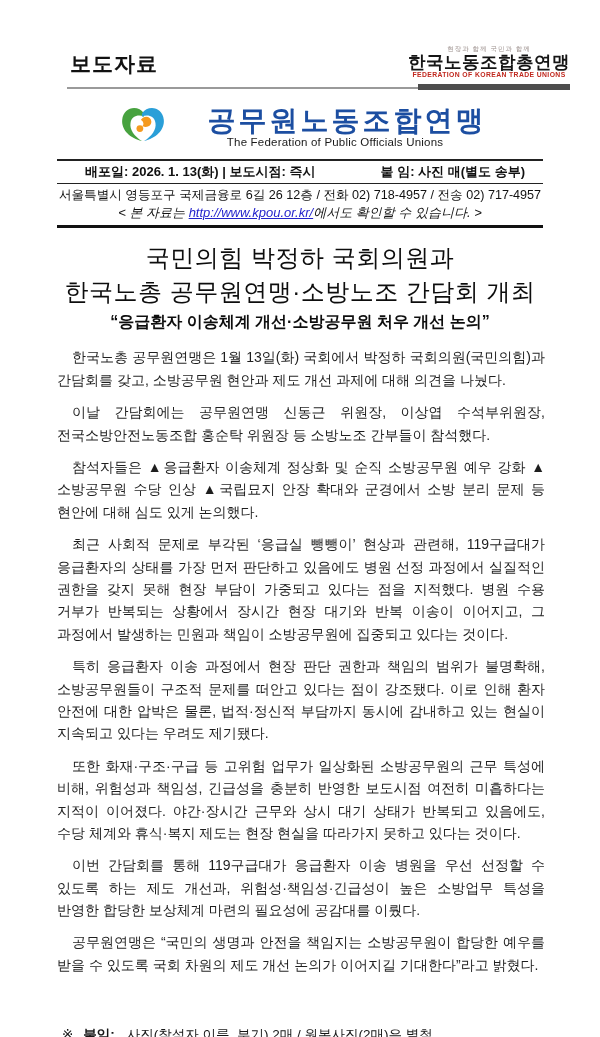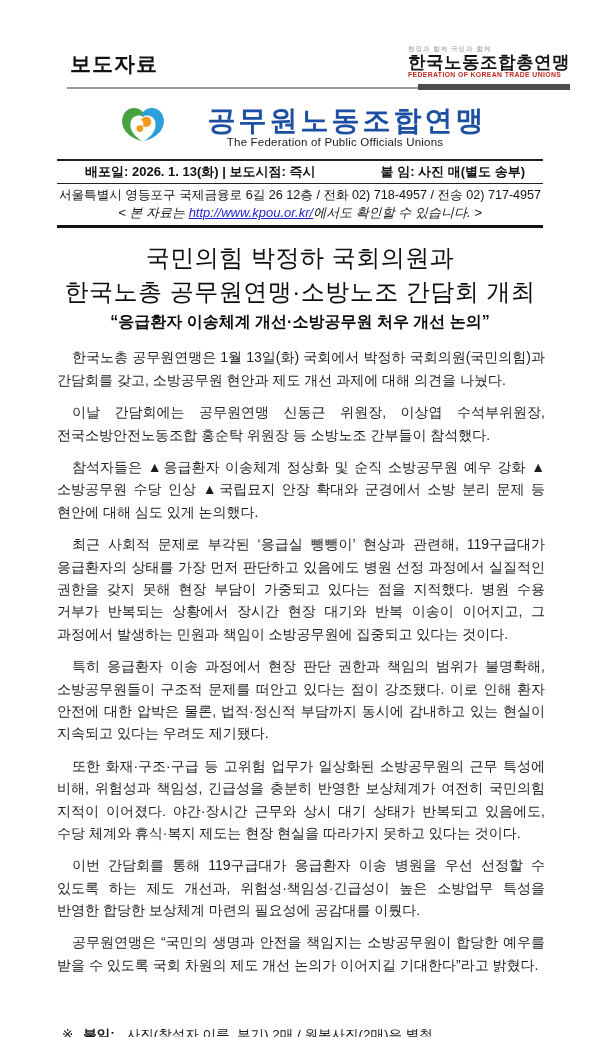--- a/index.html
+++ b/index.html
@@ -19,21 +19,21 @@
     justify-content: space-between;
     align-items: flex-end;
     padding: 46px 30px 0 70px;
   }
   .doc-type {
     font-size: 21px;
     font-weight: 800;
     letter-spacing: 1px;
     color: #111;
   }
-  .fktu { line-height: 1.05; text-align: left; margin-left: 40px; }
+  .fktu { line-height: 1.05; text-align: center; margin-left: 40px; }
   .fktu-slogan { font-size: 6.5px; color: #9b8f8c; letter-spacing: 1px; }
   .fktu-name { font-size: 17.5px; font-weight: 800; color: #151515; letter-spacing: 0.5px; }
   .fktu-en { font-size: 6.8px; font-weight: 700; color: #c0281e; letter-spacing: 0.4px; }
   .top-divider {
     position: relative;
     margin: 9px 30px 0 67px;
     border-bottom: 2px solid #9a9a9a;
     height: 0;
   }
   .top-divider .thick {
@@ -152,21 +152,21 @@
     <div class="title-line">한국노총 공무원연맹·소방노조 간담회 개최</div>
     <div class="subtitle">“응급환자 이송체계 개선·소방공무원 처우 개선 논의”</div>
   </div>
 
   <div class="body-text">
       <p class="para">한국노총 공무원연맹은 1월 13일(화) 국회에서 박정하 국회의원(국민의힘)과 간담회를 갖고, 소방공무원 현안과 제도 개선 과제에 대해 의견을 나눴다.</p>
       <p class="para">이날 간담회에는 공무원연맹 신동근 위원장, 이상엽 수석부위원장, 전국소방안전노동조합 홍순탁 위원장 등 소방노조 간부들이 참석했다.</p>
       <p class="para">참석자들은 ▲응급환자 이송체계 정상화 및 순직 소방공무원 예우 강화 ▲소방공무원 수당 인상 ▲국립묘지 안장 확대와 군경에서 소방 분리 문제 등 현안에 대해 심도 있게 논의했다.</p>
       <p class="para">최근 사회적 문제로 부각된 ‘응급실 뺑뺑이’ 현상과 관련해, 119구급대가 응급환자의 상태를 가장 먼저 판단하고 있음에도 병원 선정 과정에서 실질적인 권한을 갖지 못해 현장 부담이 가중되고 있다는 점을 지적했다. 병원 수용 거부가 반복되는 상황에서 장시간 현장 대기와 반복 이송이 이어지고, 그 과정에서 발생하는 민원과 책임이 소방공무원에 집중되고 있다는 것이다.</p>
       <p class="para">특히 응급환자 이송 과정에서 현장 판단 권한과 책임의 범위가 불명확해, 소방공무원들이 구조적 문제를 떠안고 있다는 점이 강조됐다. 이로 인해 환자 안전에 대한 압박은 물론, 법적·정신적 부담까지 동시에 감내하고 있는 현실이 지속되고 있다는 우려도 제기됐다.</p>
-      <p class="para">또한 화재·구조·구급 등 고위험 업무가 일상화된 소방공무원의 근무 특성에 비해, 위험성과 책임성, 긴급성을 충분히 반영한 보상체계가 여전히 국민의힘 지적이 이어졌다. 야간·장시간 근무와 상시 대기 상태가 반복되고 있음에도, 수당 체계와 휴식·복지 제도는 현장 현실을 따라가지 못하고 있다는 것이다.</p>
+      <p class="para">또한 화재·구조·구급 등 고위험 업무가 일상화된 소방공무원의 근무 특성에 비해, 위험성과 책임성, 긴급성을 충분히 반영한 보도시점 여전히 미흡하다는 지적이 이어졌다. 야간·장시간 근무와 상시 대기 상태가 반복되고 있음에도, 수당 체계와 휴식·복지 제도는 현장 현실을 따라가지 못하고 있다는 것이다.</p>
       <p class="para">이번 간담회를 통해 119구급대가 응급환자 이송 병원을 우선 선정할 수 있도록 하는 제도 개선과, 위험성·책임성·긴급성이 높은 소방업무 특성을 반영한 합당한 보상체계 마련의 필요성에 공감대를 이뤘다.</p>
       <p class="para">공무원연맹은 “국민의 생명과 안전을 책임지는 소방공무원이 합당한 예우를 받을 수 있도록 국회 차원의 제도 개선 논의가 이어지길 기대한다”라고 밝혔다.</p>
     </div>
 
   <div class="attach-note">
     <span class="mark">※</span><span class="label">붙임:</span><span>사진(참석자 이름_부기) 2매 / 원본사진(2매)은 별첨</span>
   </div>
 
 </div>
 

